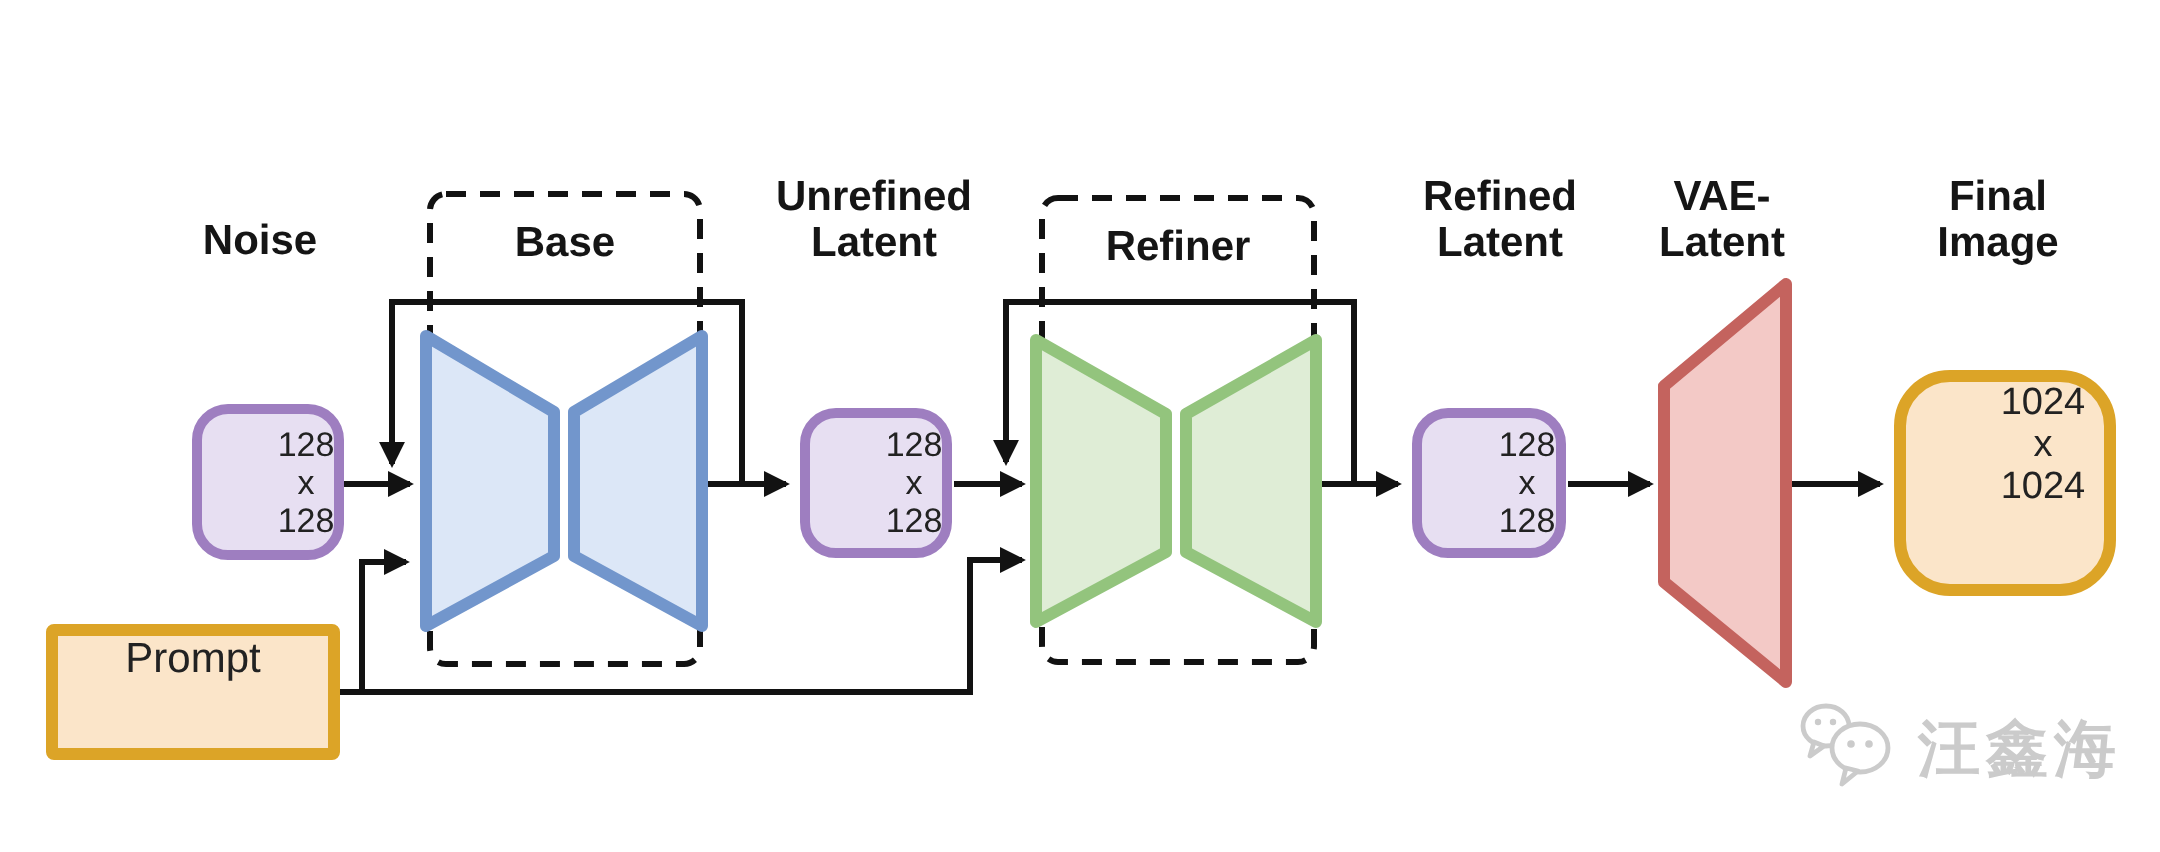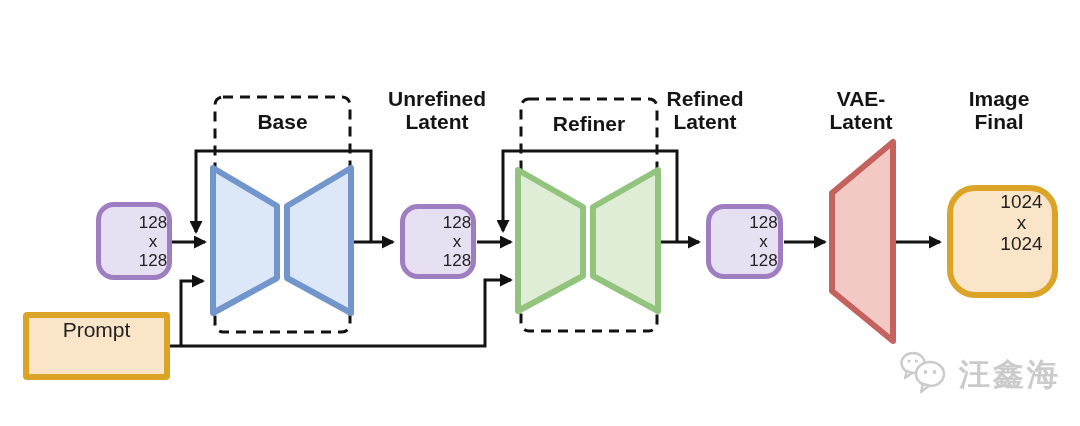--- a/index.html
+++ b/index.html
@@ -77,41 +77,44 @@
 
     <g style="stroke-linejoin:round;stroke-width:6">
       <polygon points="213,168 277,206 277,278 213,313" style="fill:var(--base-fill);stroke:var(--base-border)"></polygon>
       <polygon points="287,206 351,168 351,313 287,278" style="fill:var(--base-fill);stroke:var(--base-border)"></polygon>
       <polygon points="518,170 583,207 583,276 518,311" style="fill:var(--refiner-fill);stroke:var(--refiner-border)"></polygon>
       <polygon points="593,207 658,170 658,311 593,276" style="fill:var(--refiner-fill);stroke:var(--refiner-border)"></polygon>
       <polygon points="832,193 893,142 893,341 832,291" style="fill:var(--vae-fill);stroke:var(--vae-border)"></polygon>
     </g>
   </svg>
 
+  <div class="node-label" style="left:70px;top:109px;width:120px">
+    <span>Noise</span>
+  </div>
   <div class="node-label" style="left:215px;top:110px;width:135px">
     <span>Base</span>
   </div>
   <div class="node-label" style="left:377px;top:87px;width:120px">
     <span>Unrefined</span>
     <span>Latent</span>
   </div>
   <div class="node-label" style="left:521px;top:112px;width:136px">
     <span>Refiner</span>
   </div>
-  <div class="node-label" style="left:645px;top:87px;width:120px">
+  <div class="node-label" style="left:690px;top:87px;width:120px">
     <span>Refined</span>
     <span>Latent</span>
   </div>
   <div class="node-label" style="left:801px;top:87px;width:120px">
     <span>VAE-</span>
     <span>Latent</span>
   </div>
   <div class="node-label" style="left:939px;top:87px;width:120px">
+    <span>Final</span>
     <span>Image</span>
-    <span>Final</span>
   </div>
 
   <div class="size-box" style="left:96px;top:202px;width:66px;height:68px">
     <div class="size-text">
       <span>128</span>
       <span>x</span>
       <span>128</span>
     </div>
   </div>
   <div class="size-box" style="left:400px;top:204px;width:66px;height:65px">

